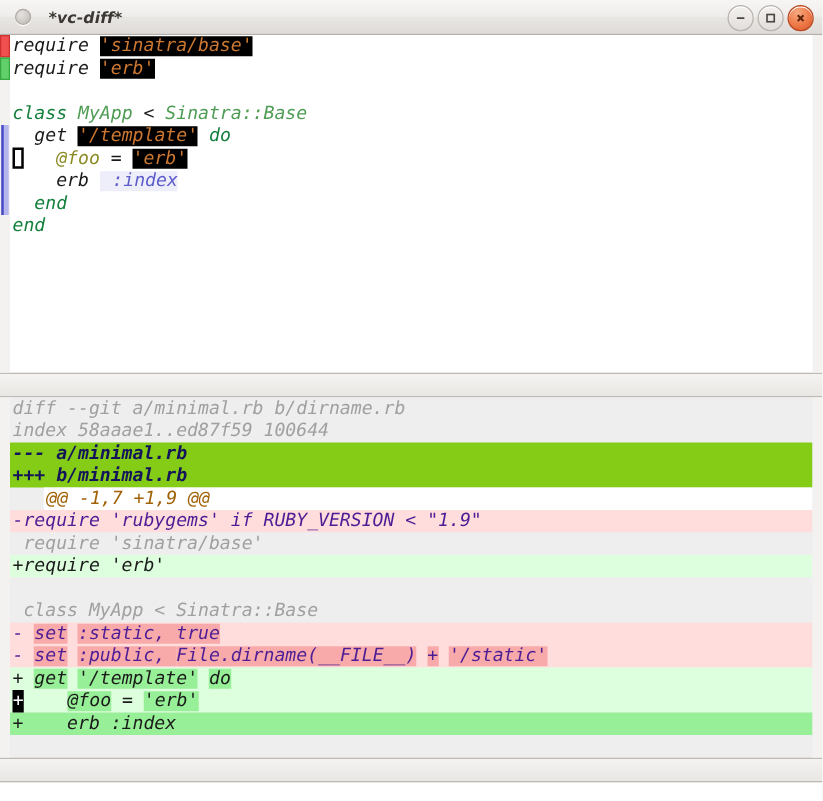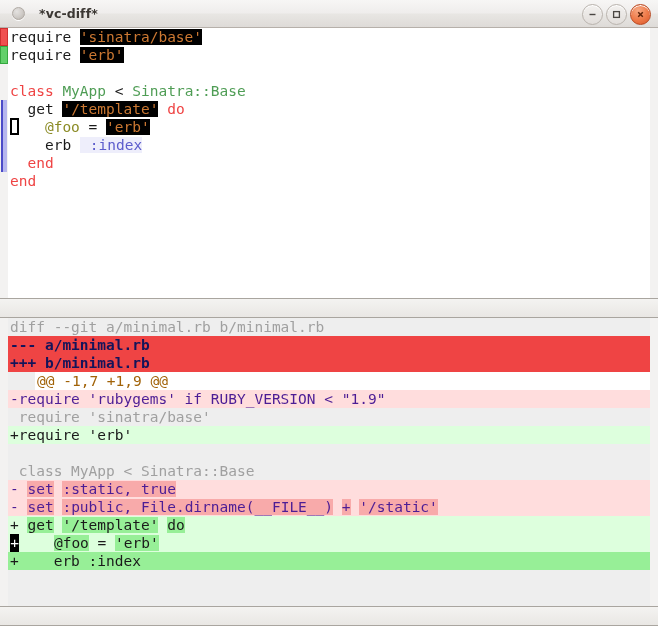--- a/index.html
+++ b/index.html
@@ -5,20 +5,21 @@
   html,body{margin:0;padding:0;background:#fff;}
   body{
     width:658px;height:641px;overflow:hidden;
     font-family:"DejaVu Sans Mono", monospace;
   }
   #app{
     position:relative;width:658px;height:641px;
     box-sizing:border-box;
     background:#f2f1f0;
     overflow:hidden;
+    font-style:italic;
   }
 
   
   .titlebar{
     position:relative;
     height:28px;width:658px;
     box-sizing:border-box;
     background:linear-gradient(to bottom,#f7f6f5 0%,#efedec 48%,#e8e6e3 52%,#dedbd8 100%);
     border-bottom:1px solid #b6b0aa;
     display:flex;align-items:center;
@@ -90,21 +91,21 @@
     border-bottom:1px solid #a9a59f;
     color:#5c5a57;
     font-family:"DejaVu Sans Mono","Liberation Mono",monospace;
     font-size:13px;
     white-space:pre;
     overflow:hidden;
     padding-left:8px;
   }
 
   
-  .kw{color:#ef4444;}         
+  .kw{color:#15803d;}         
   .typ{color:#4f9d55;}        
   .str{color:#cc7832;background:#000000;}
   .ivar{color:#8b8b25;}
   .sym{color:#5c5ccc;background:#eeeefb;padding-left:10px;}
   .plain{color:#1a1a1a;}
   .op{color:#1a1a1a;}
 
   
   .fr-red{position:absolute;left:0;width:8px;height:18px;background:#f05050;border:1px solid #cf2f2f;box-sizing:border-box;}
   .fr-green{position:absolute;left:0;width:8px;height:18px;background:#62d06a;border:1px solid #35a83f;box-sizing:border-box;}
@@ -122,21 +123,21 @@
   .bcursor{
     display:inline-block;
     background:#000;color:#fff;
     width:9px;height:18px;line-height:18px;
     text-align:center;
   }
 
   
   .d-ctx   {background:#eeeeee;color:#a0a0a0;}
   .d-hdr   {background:#eeeeee;color:#a0a0a0;}
-  .d-file  {background:#ef4444;color:#14145a;font-weight:bold;}
+  .d-file  {background:#84cc16;color:#14145a;font-weight:bold;}
   .d-hunk  {background:#ffffff;color:#a16207;margin-left:27px;}
   .d-del   {background:#fdd;color:#4c1d95;}
   .d-add   {background:#dfd;color:#1a1a1a;}
   .d-blank {background:#eeeeee;}
   .r-del   {background:#f8aaaa;}
   .r-add   {background:#97ef97;}
   .d-addfull{background:#97ef97;color:#1a1a1a;}
 
   .diffwrap{background:#eeeeee;}
   .diffwrap .fringe-l,.diffwrap .fringe-r{background:#f3f2f1;}
@@ -198,21 +199,22 @@
       </div>
       <div class="modeline">
         
       </div>
     </div>
 
     <div class="ewin diffwin">
       <div class="ebuf diffwrap" style="height:288px;">
         <div class="fringe-l"></div>
         <div class="textarea" id="diff-text">
-            <div class="ln d-hdr"><span>diff --git a/minimal.rb b/minimal.rb</span></div>
+            <div class="ln d-hdr"><span>diff --git a/minimal.rb b/dirname.rb</span></div>
+            <div class="ln d-hdr"><span>index 58aaae1..ed87f59 100644</span></div>
             <div class="ln d-file"><span>--- a/minimal.rb</span></div>
             <div class="ln d-file"><span>+++ b/minimal.rb</span></div>
             <div class="ln d-hunk"><span>@@ -1,7 +1,9 @@</span></div>
             <div class="ln d-del"><span>-require 'rubygems' if RUBY_VERSION &lt; "1.9"</span></div>
             <div class="ln d-ctx"><span> require 'sinatra/base'</span></div>
             <div class="ln d-add"><span>+require 'erb'</span></div>
             <div class="ln d-blank"><span> </span></div>
             <div class="ln d-ctx"><span> class MyApp &lt; Sinatra::Base</span></div>
             <div class="ln d-del"><span>- </span><span class="r-del">set</span><span> </span><span class="r-del">:static, true</span></div>
             <div class="ln d-del"><span>- </span><span class="r-del">set</span><span> </span><span class="r-del">:public, </span><span class="r-del">File.dirname(__FILE__)</span><span> </span><span class="r-del">+</span><span> </span><span class="r-del">'/static'</span></div>

